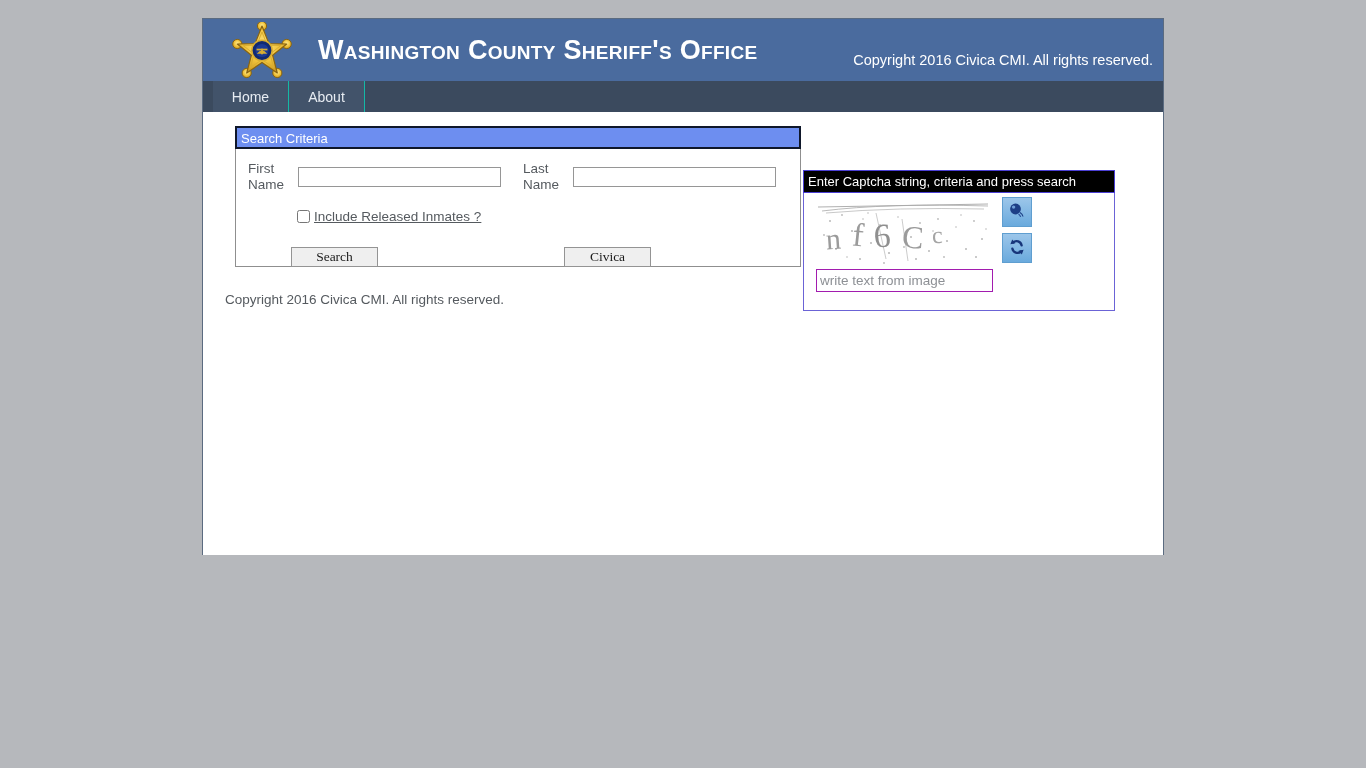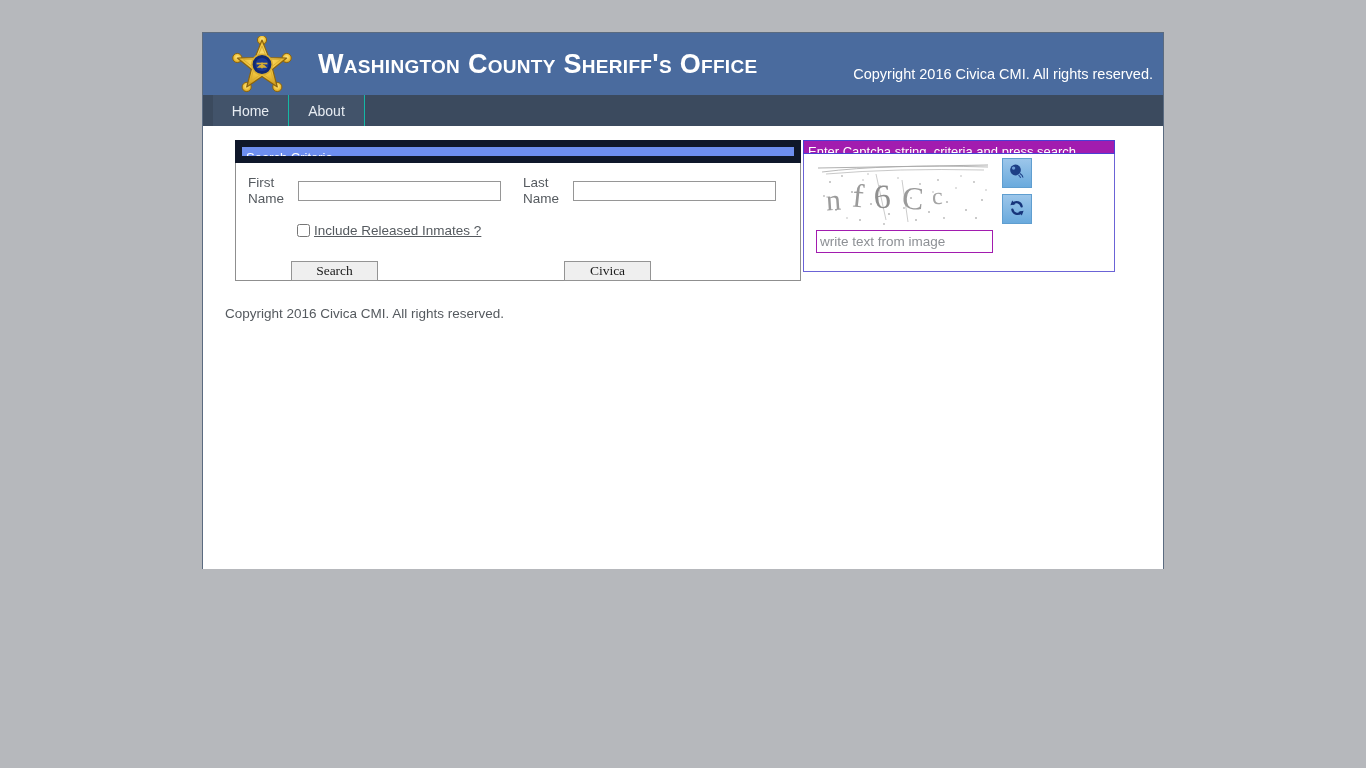--- a/index.html
+++ b/index.html
@@ -12,21 +12,21 @@
     height: 768px;
     background: #b6b8bc;
     font-family: "Liberation Sans", sans-serif;
     overflow: hidden;
   }
 
   
   .page-shell {
     position: absolute;
     left: 202px;
-    top: 32px;
+    top: 18px;
     width: 962px;
     height: 537px;
     background: #ffffff;
     border: 1px solid #5b6b80;
     box-sizing: border-box;
   }
 
   
   .site-header {
     position: relative;
@@ -99,21 +99,21 @@
     top: 14px;
     display: flex;
     align-items: flex-start;
   }
 
   
   .search-panel { width: 566px; }
   .panel-title-search {
     height: 23px;
     background: #6d8ef0;
-    border: 7px solid #0f172a;
+    border: 2px solid #0f172a;
     box-sizing: border-box;
     color: #ffffff;
     font-size: 13px;
     line-height: 21px;
     padding-left: 4px;
     white-space: nowrap;
     overflow: hidden;
   }
   .panel-body-search {
     border: 1px solid #8f8f8f;
@@ -193,30 +193,31 @@
   }
   .btn-search { left: 0px; }
   .btn-clear  { left: 273px; }
 
   
   .captcha-panel {
     width: 312px;
     margin-left: 2px;
   }
   .panel-title-captcha {
-    height: 14px;
-    background: #a21caf;
+    height: 23px;
+    background: #000000;
     border: 1px solid #4b3fd4;
     box-sizing: border-box;
     color: #ffffff;
     font-size: 13px;
     line-height: 21px;
     padding-left: 4px;
     white-space: nowrap;
     overflow: hidden;
+    margin-top: 44px;
   }
   .panel-body-captcha {
     border: 1px solid #6b63d6;
     border-top: none;
     box-sizing: border-box;
     height: 118px;
     background: #ffffff;
     position: relative;
   }
   .captcha-image {

